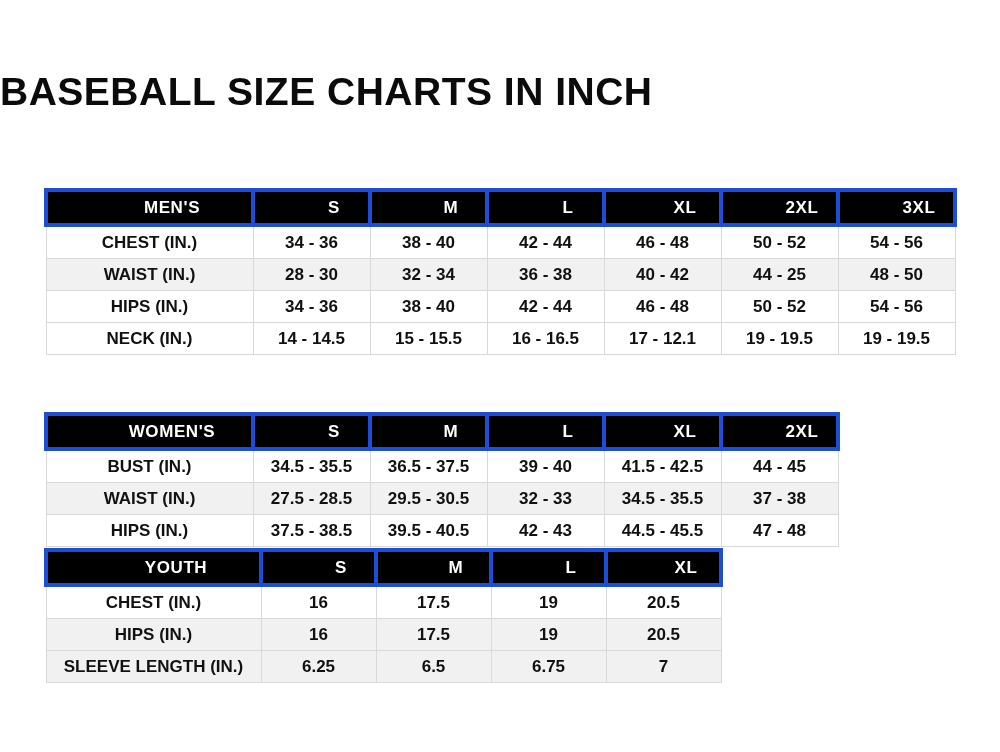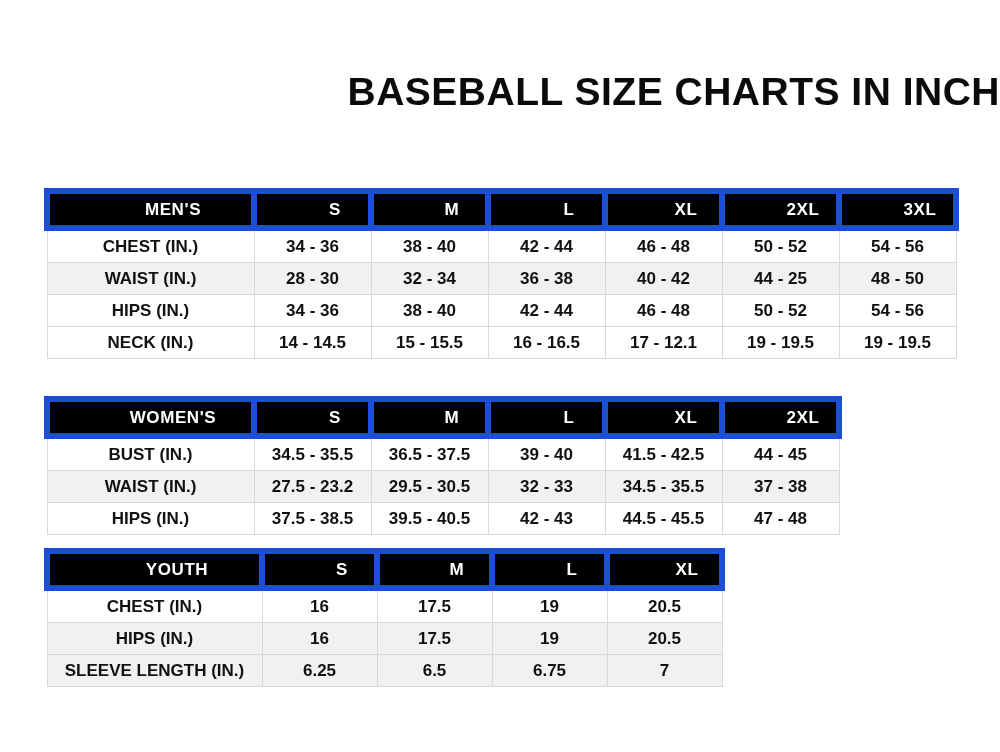--- a/index.html
+++ b/index.html
@@ -19,21 +19,21 @@
     width: 1000px;
     height: 752px;
     position: relative;
     background: #ffffff;
   }
   .title {
     position: absolute;
     top: 70px;
     left: 0;
     width: 1000px;
-    text-align: right;
+    text-align: left;
     font-size: 39px;
     font-weight: bold;
     letter-spacing: 0.5px;
     color: #0b0b0b;
     font-family: "Liberation Sans", sans-serif;
   }
 
   .chart {
     position: absolute;
     border-collapse: collapse;
@@ -46,21 +46,21 @@
     font-size: 17px;
     color: #111111;
     padding: 0;
     height: 31px;
     background: #ffffff;
     white-space: nowrap;
   }
   .chart thead th {
     background: #000000;
     color: #ffffff;
-    border: 6px solid #1d4ed8;
+    border: 4px solid #1d4ed8;
     height: 31px;
     font-size: 17px;
     letter-spacing: 0.6px;
     padding-left: 45px;
   }
   .chart thead th.rowlabel {
     text-align: center;
   }
   .chart tbody tr.alt td {
     background: #f1f1f1;
@@ -70,21 +70,21 @@
     text-align: center;
   }
 
   
   #mens-chart { top: 188px; left: 44px; width: 912px; }
   #mens-chart col.c0 { width: 207px; }
   #mens-chart col.c1, #mens-chart col.c2, #mens-chart col.c3,
   #mens-chart col.c4, #mens-chart col.c5, #mens-chart col.c6 { width: 117px; }
 
   
-  #womens-chart { top: 396px; left: 44px; width: 792px; border-radius: 15px; }
+  #womens-chart { top: 412px; left: 44px; width: 792px; border-radius: 15px; }
   #womens-chart col.c0 { width: 207px; }
   #womens-chart col.c1, #womens-chart col.c2, #womens-chart col.c3,
   #womens-chart col.c4, #womens-chart col.c5 { width: 117px; }
 
   
   #youth-chart { top: 548px; left: 44px; width: 536px; }
   #youth-chart col.c0 { width: 215px; }
   #youth-chart col.c1, #youth-chart col.c2, #youth-chart col.c3,
   #youth-chart col.c4 { width: 115px; }
 </style>
@@ -179,21 +179,21 @@
       <tr>
         <td class="rowlabel">BUST (IN.)</td>
         <td>34.5 - 35.5</td>
         <td>36.5 - 37.5</td>
         <td>39 - 40</td>
         <td>41.5 - 42.5</td>
         <td>44 - 45</td>
       </tr>
       <tr class="alt">
         <td class="rowlabel">WAIST (IN.)</td>
-        <td>27.5 - 23.2</td>
+        <td>27.5 - 28.5</td>
         <td>29.5 - 30.5</td>
         <td>32 - 33</td>
         <td>34.5 - 35.5</td>
         <td>37 - 38</td>
       </tr>
       <tr>
         <td class="rowlabel">HIPS (IN.)</td>
         <td>37.5 - 38.5</td>
         <td>39.5 - 40.5</td>
         <td>42 - 43</td>

